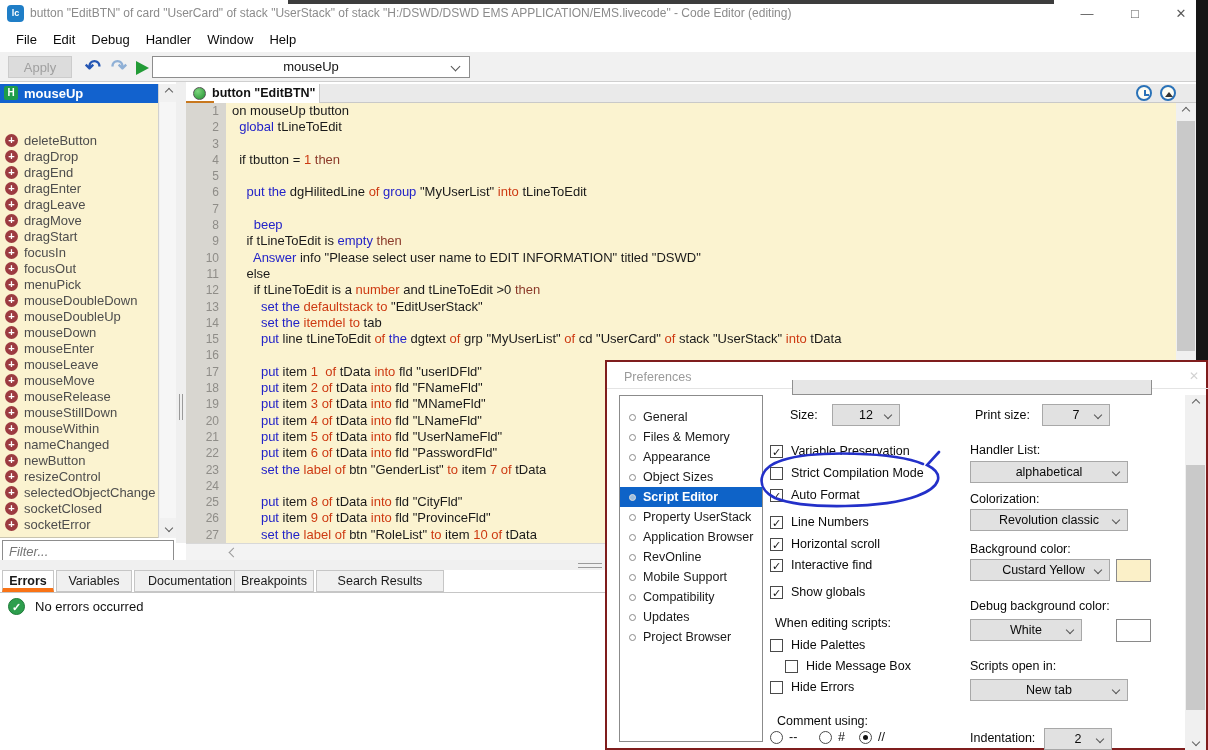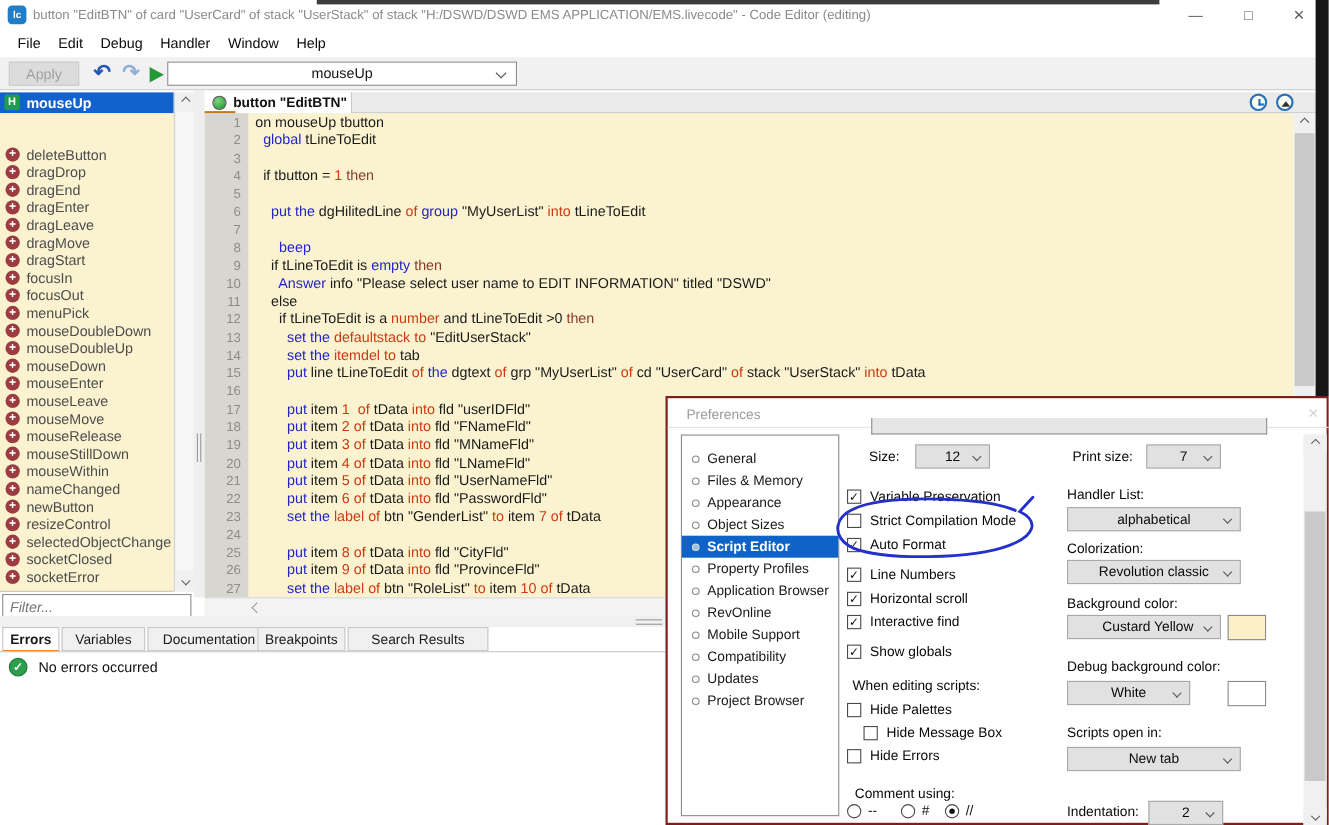--- a/index.html
+++ b/index.html
@@ -73,21 +73,21 @@
 
   
   #hscroll-row { left:186px; top:543px; width:1010px; height:17px; background:#f3f3f3; border-top:1px solid #d8d8d8; }
   #hscroll-row .chev { position:absolute; left:44px; top:5px; border-color:#9a9a9a; }
   #hsplit { left:0; top:560px; width:1196px; height:10px; background:#f0f0f0; }
   #hsplit .bar { position:absolute; left:578px; width:24px; height:1px; background:#9a9a9a; }
 
   
   #bottom-tabs { left:0; top:570px; width:1196px; height:23px; }
   .btab { position:absolute; top:0; height:22px; background:#f0f0f0; border:1px solid #c6c6c6; font-size:12.5px; text-align:center; line-height:20px; color:#1a1a1a; }
-  .btab.active { background:#fff; border-bottom:1px solid #f97316; font-weight:bold; }
+  .btab.active { background:#fff; border-bottom:4px solid #f97316; font-weight:bold; }
   #tabs-baseline { position:absolute; left:0; top:22px; width:605px; height:1px; background:#c6c6c6; }
   #status-row { left:8px; top:597px; height:18px; display:flex; align-items:center; gap:10px; }
   #check-ic { width:17px; height:17px; border-radius:50%; background:#2d9e4d; border:1px solid #1d7a38; color:#fff; font-size:11px; font-weight:bold; text-align:center; line-height:17px; }
   #status-text { font-size:13px; color:#111; }
 
   #right-black { left:1196px; top:0; width:12px; height:360px; background:#161616; }
 
   
   #prefs { left:605px; top:360px; width:603px; height:390px; background:#fff; border:2px solid #7f1d1d; z-index:20; }
   #prefs-title { position:absolute; left:17px; top:8px; font-size:12.5px; color:#9b9b9b; }
@@ -394,21 +394,21 @@
       <div class="nav-item">
         <i class="rad"></i>
         <span>Object Sizes</span>
       </div>
       <div class="nav-item sel">
         <i class="rad"></i>
         <span>Script Editor</span>
       </div>
       <div class="nav-item">
         <i class="rad"></i>
-        <span>Property Profiles</span>
+        <span>Property UserStack</span>
       </div>
       <div class="nav-item">
         <i class="rad"></i>
         <span>Application Browser</span>
       </div>
       <div class="nav-item">
         <i class="rad"></i>
         <span>RevOnline</span>
       </div>
       <div class="nav-item">

